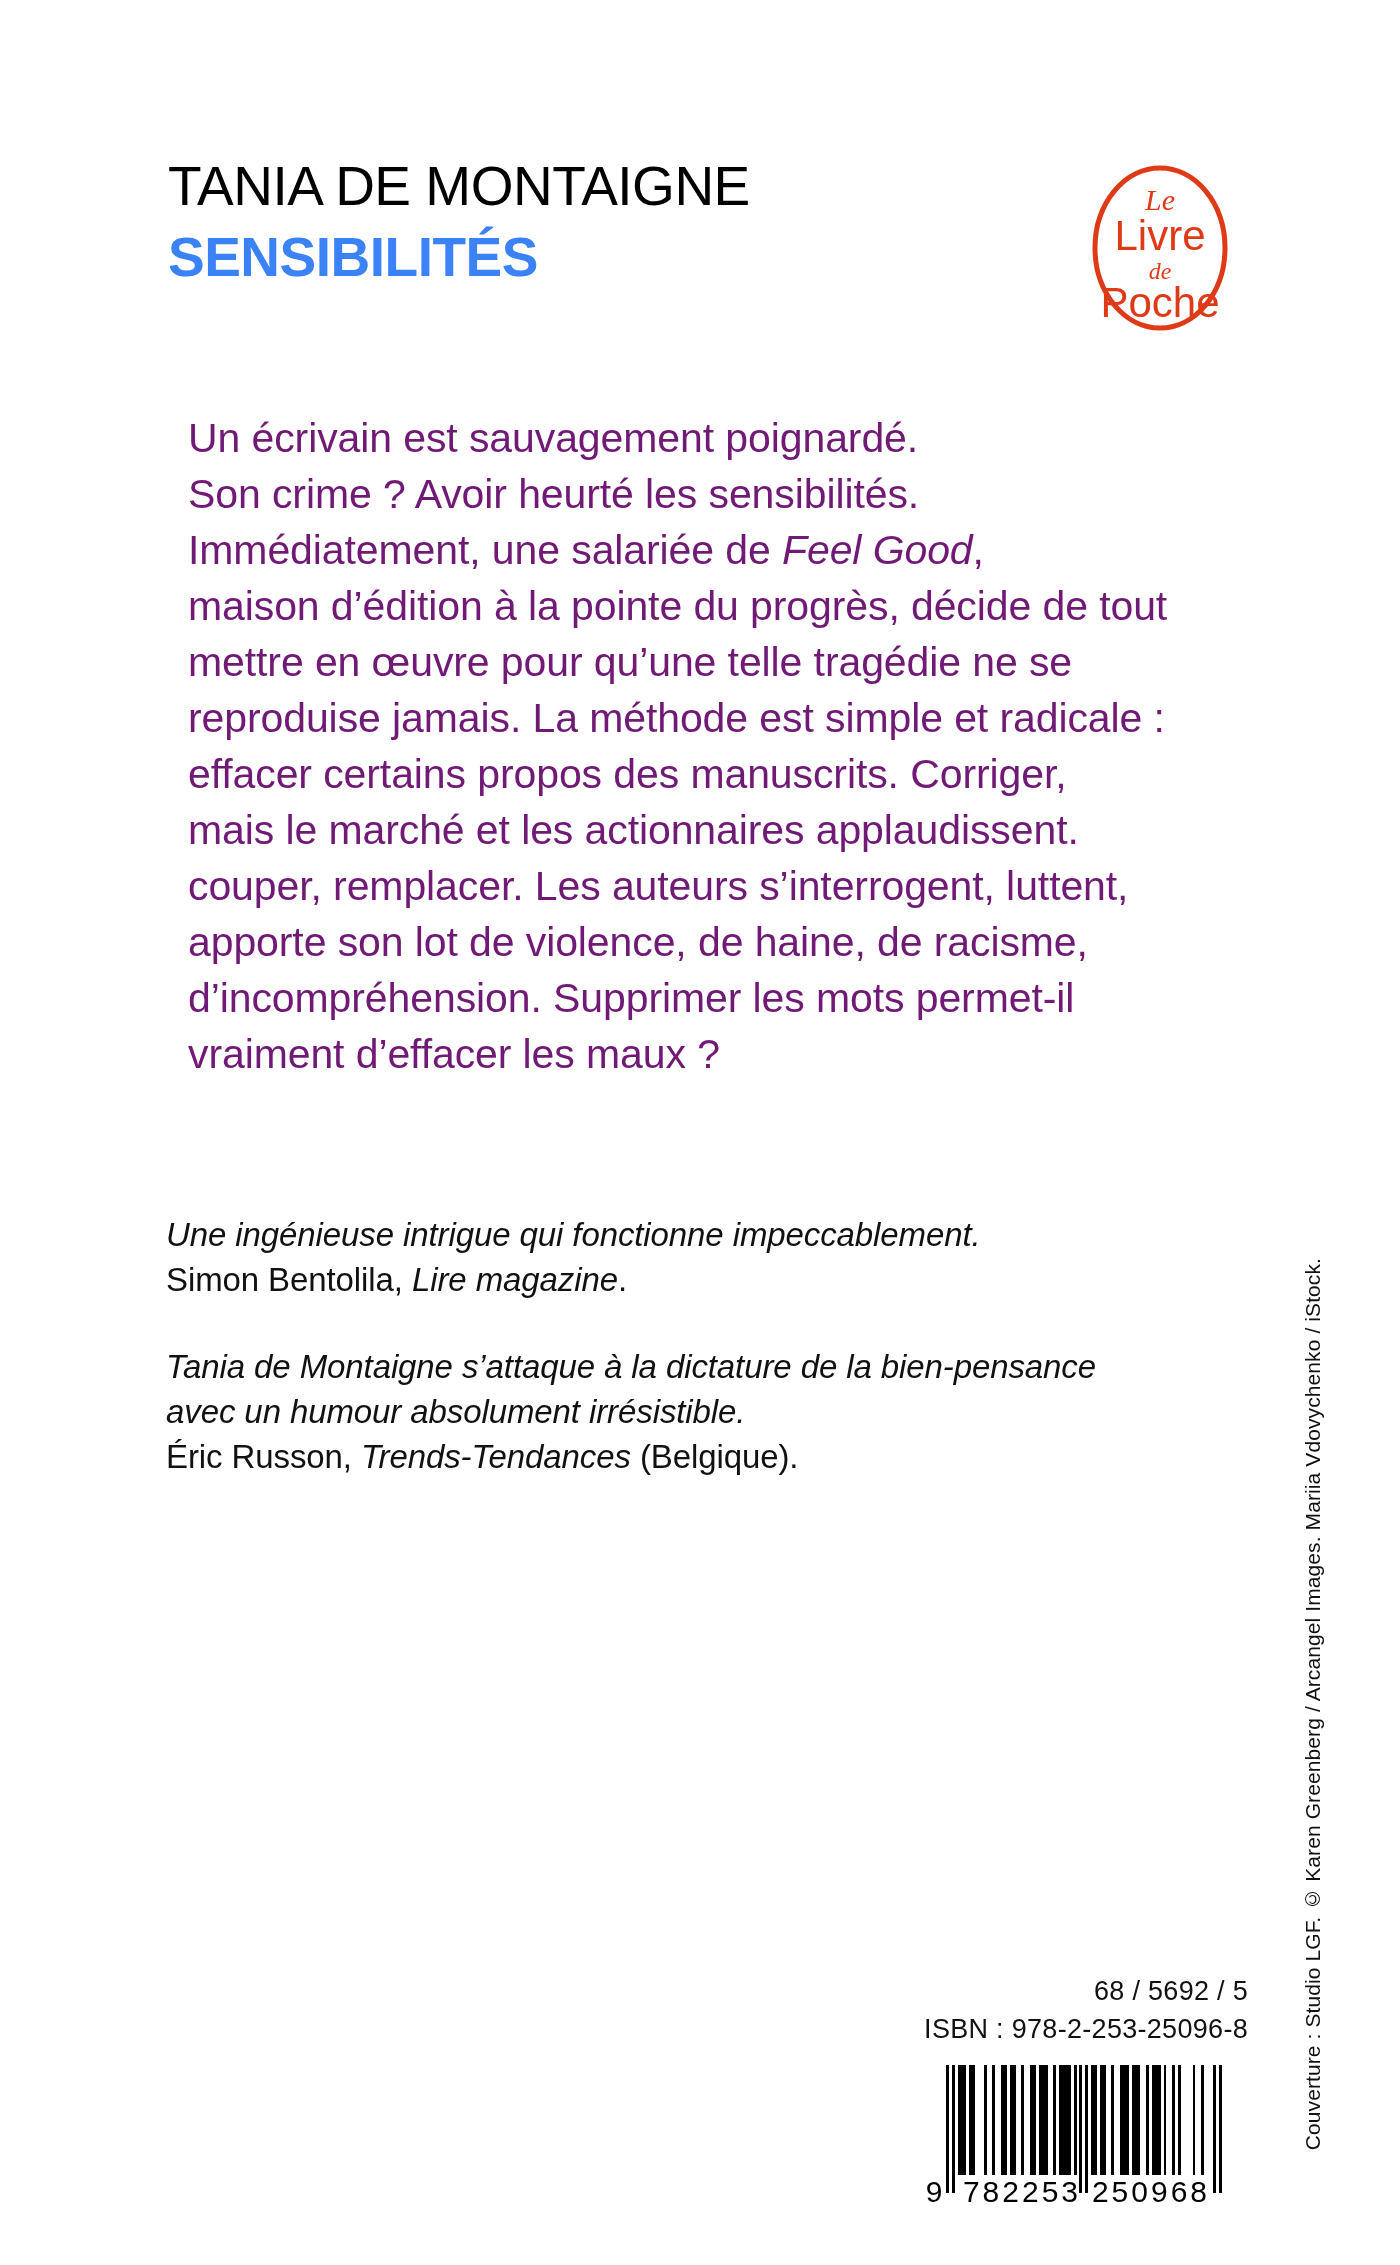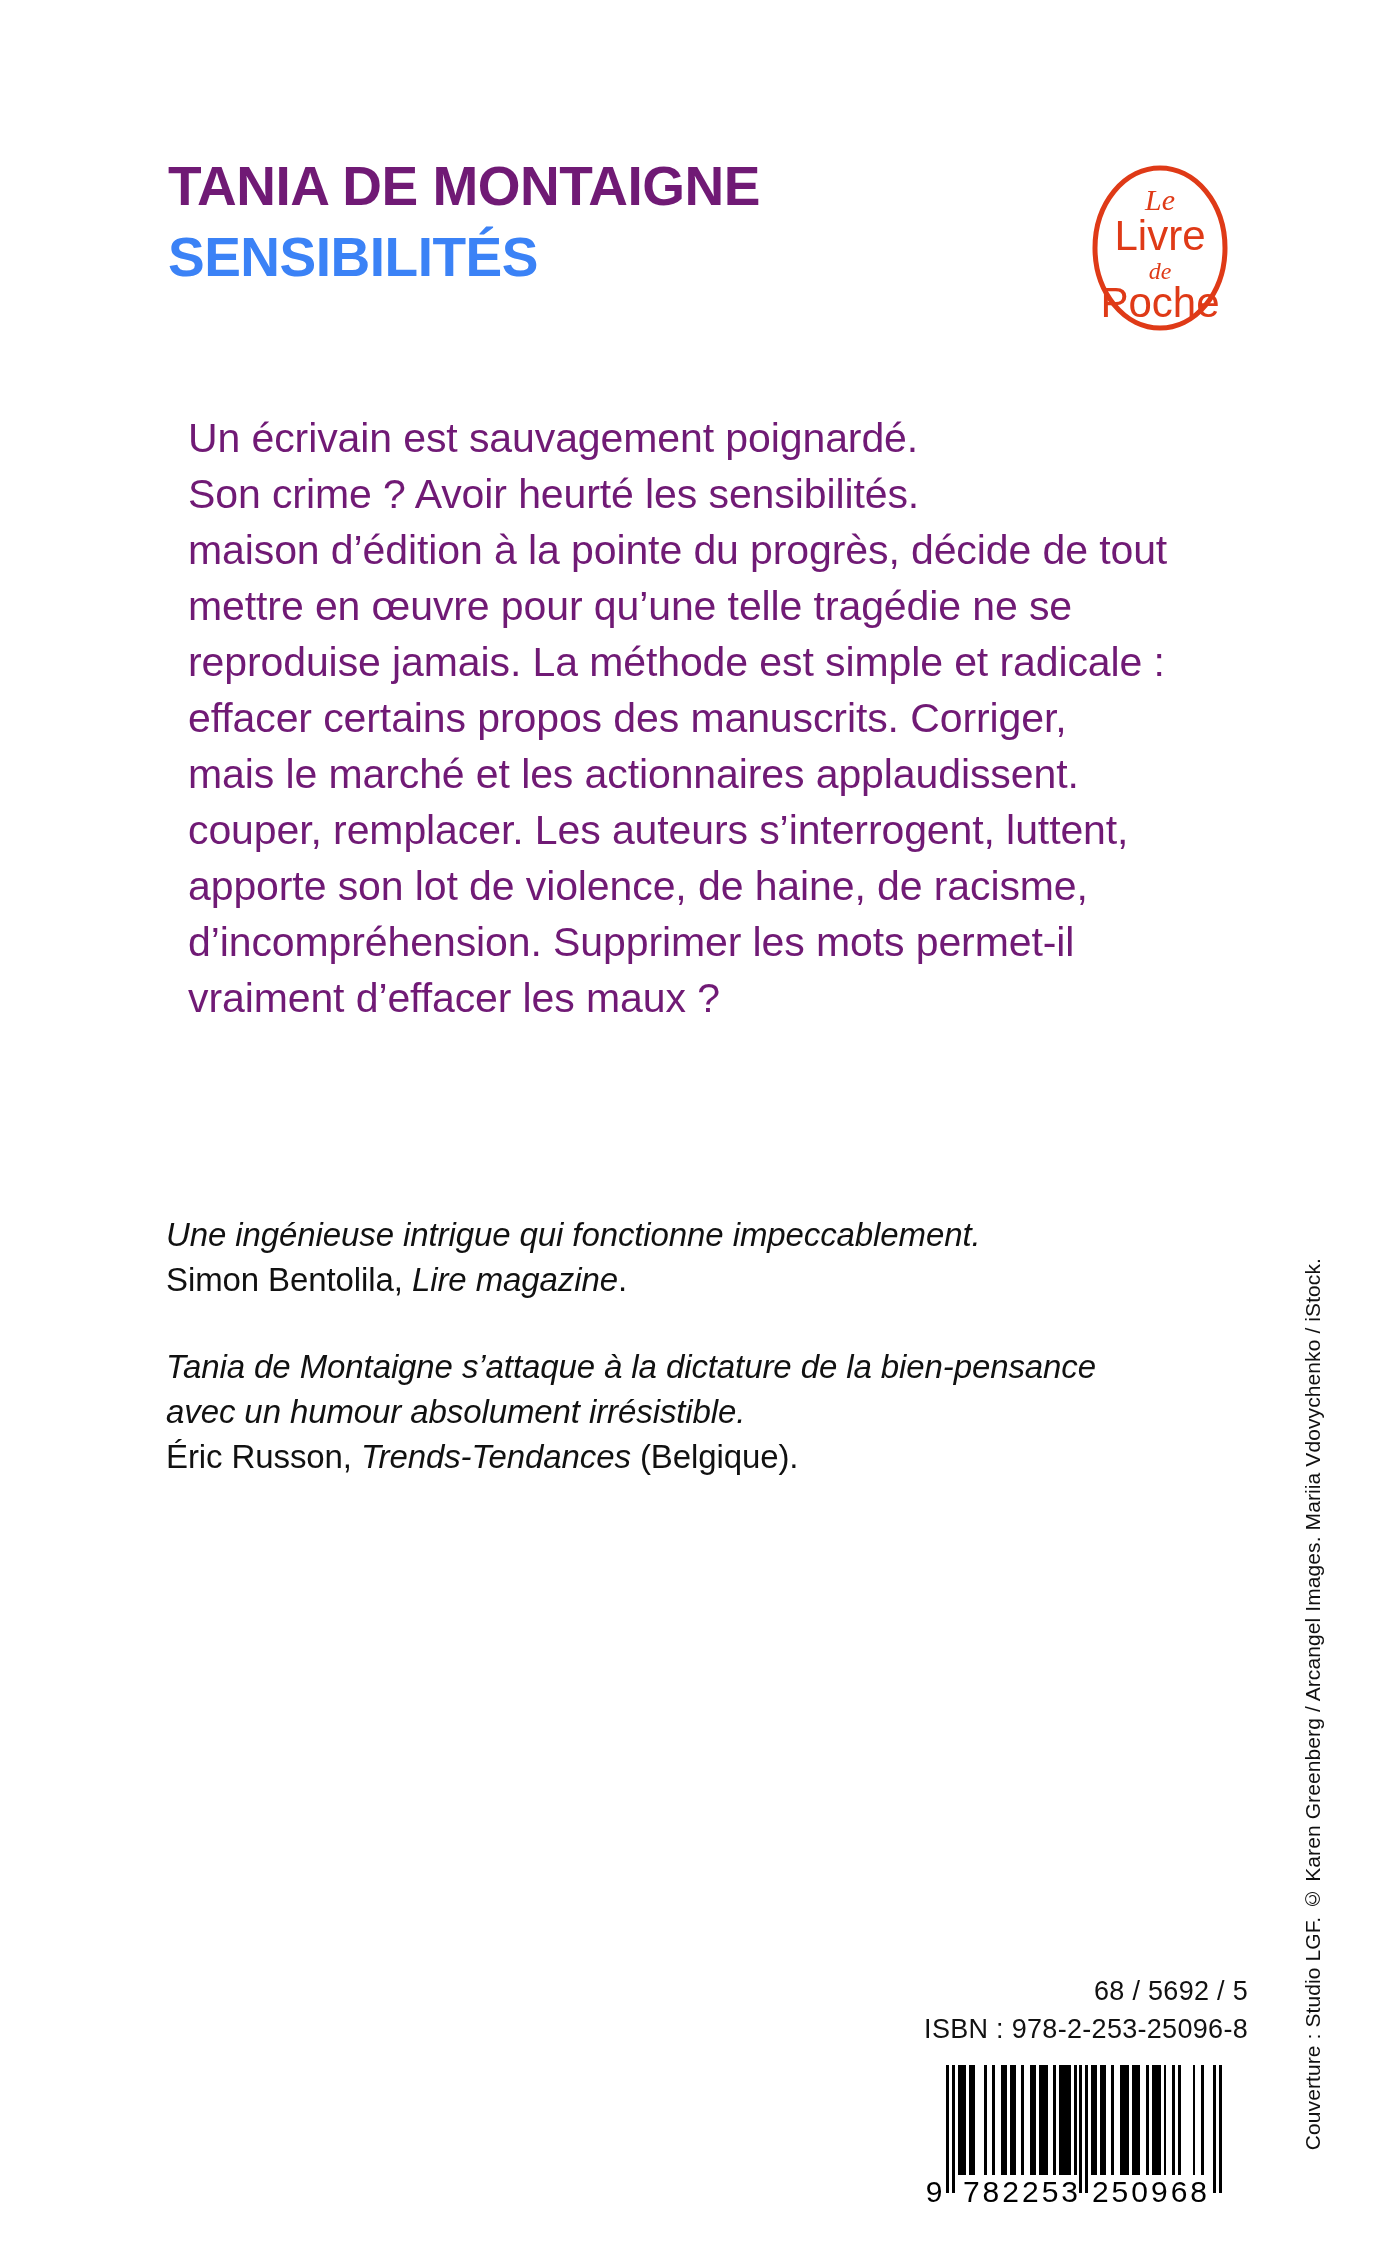--- a/index.html
+++ b/index.html
@@ -21,23 +21,23 @@
 
   
   #header-block {
     position: absolute;
     left: 168px;
     top: 158px;
     width: 880px;
   }
   #author-name {
     font-size: 55px;
-    font-weight: bold;
+    font-weight: normal;
     letter-spacing: -0.5px;
-    color: #701a75;
+    color: #000000;
     line-height: 1.02;
     white-space: nowrap;
   }
   #book-title {
     font-size: 55px;
     font-weight: bold;
     letter-spacing: -0.5px;
     color: #3b82f6;
     line-height: 1.02;
     margin-top: 15px;
@@ -163,20 +163,21 @@
       <text x="74" y="48" text-anchor="middle" fill="#DF3A17" font-family="'Liberation Serif', serif" font-style="italic" font-size="30">Le</text>
       <text x="74" y="88" text-anchor="middle" fill="#DF3A17" font-family="'Liberation Sans', sans-serif" font-size="42">Livre</text>
       <text x="74" y="117" text-anchor="middle" fill="#DF3A17" font-family="'Liberation Serif', serif" font-style="italic" font-size="24">de</text>
       <text x="74" y="155" text-anchor="middle" fill="#DF3A17" font-family="'Liberation Sans', sans-serif" font-size="42">Poche</text>
     </svg>
   </div>
 
   <div id="blurb">
     <div class="blurb-line">Un écrivain est sauvagement poignardé.</div>
     <div class="blurb-line">Son crime ? Avoir heurté les sensibilités.</div>
+    <div class="blurb-line"><span>Immédiatement, une salariée de </span><i>Feel Good</i><span>,</span></div>
     <div class="blurb-line">maison d’édition à la pointe du progrès, décide de tout</div>
     <div class="blurb-line">mettre en œuvre pour qu’une telle tragédie ne se</div>
     <div class="blurb-line">reproduise jamais. La méthode est simple et radicale :</div>
     <div class="blurb-line">effacer certains propos des manuscrits. Corriger,</div>
     <div class="blurb-line">mais le marché et les actionnaires applaudissent.</div>
     <div class="blurb-line">couper, remplacer. Les auteurs s’interrogent, luttent,</div>
     <div class="blurb-line">apporte son lot de violence, de haine, de racisme,</div>
     <div class="blurb-line">d’incompréhension. Supprimer les mots permet-il</div>
     <div class="blurb-line">vraiment d’effacer les maux ?</div>
   </div>

